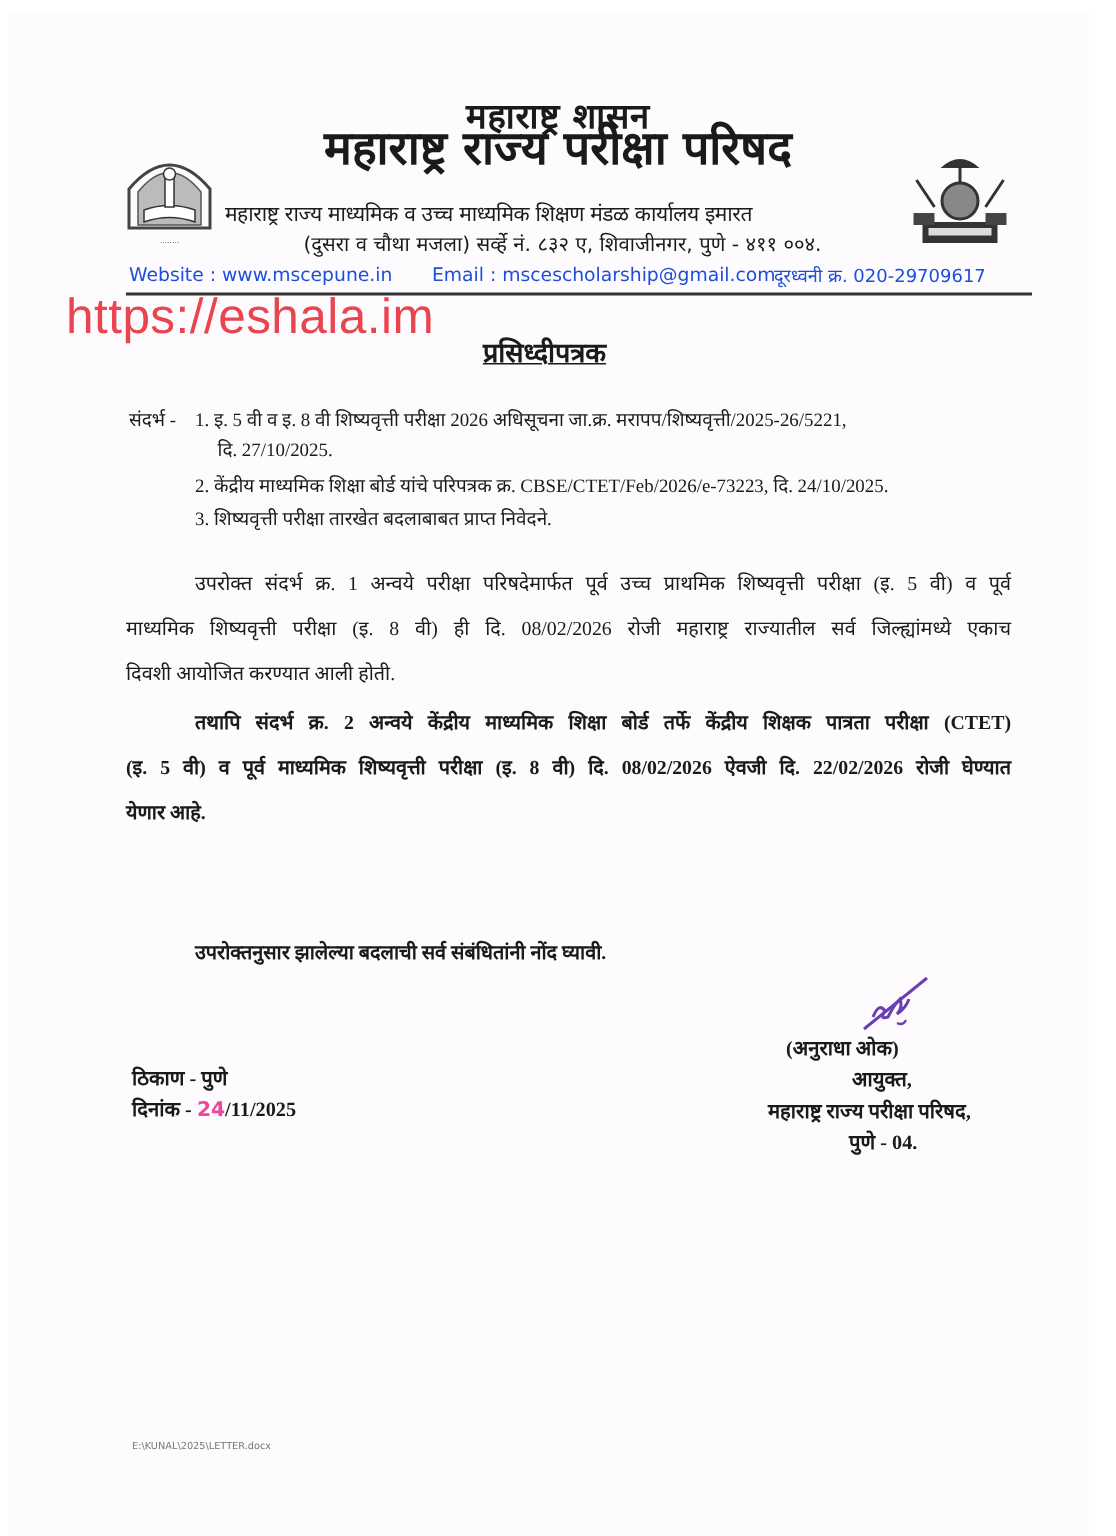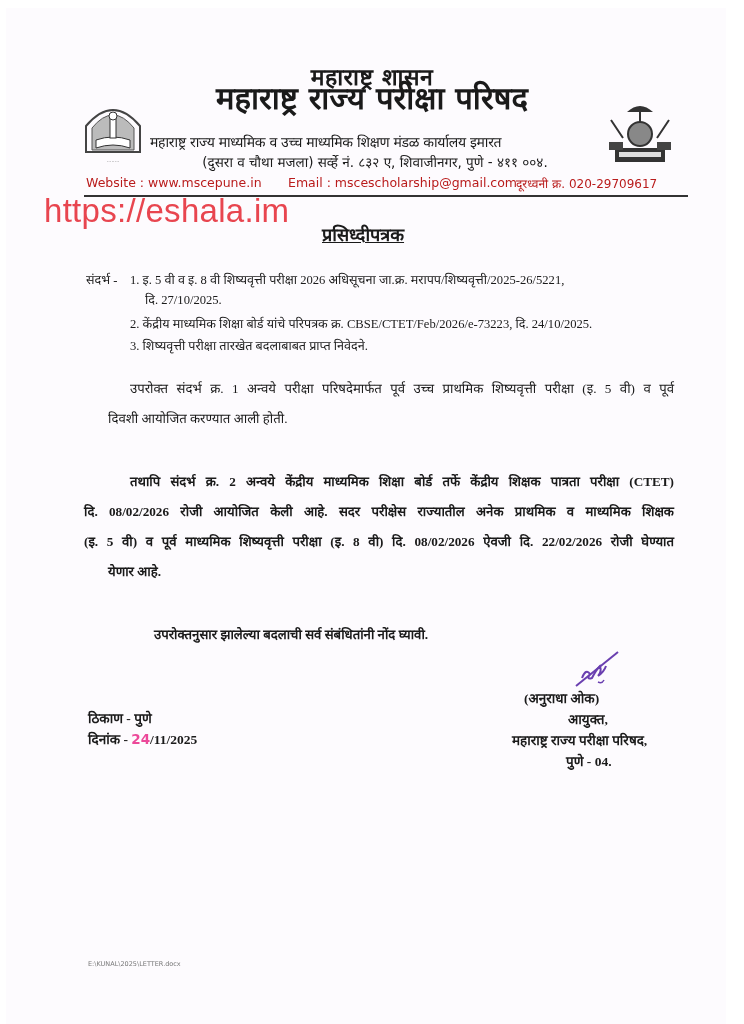--- a/index.html
+++ b/index.html
@@ -14,33 +14,33 @@
     background:#fdfbfe;
   }
   .abs { position:absolute; }
   .center { text-align:center; }
 
   
   .gov-title { left:0; width:744px; top:60px; font-size:23px; font-weight:bold; letter-spacing:0.5px; font-family:"DejaVu Sans", sans-serif; }
   .board-title { left:0; width:744px; top:76px; font-size:31px; font-weight:bold; font-family:"DejaVu Sans", sans-serif; }
   .sub-title { left:150px; width:450px; top:132px; font-size:14px; font-family:"DejaVu Sans", sans-serif; text-align:left; white-space:nowrap; letter-spacing:-0.3px; }
   .address { left:150px; width:450px; top:153px; font-size:13.5px; font-family:"DejaVu Sans", sans-serif; text-align:center; white-space:nowrap; }
-  .contact { top:175px; font-size:12.5px; font-family:"DejaVu Sans", sans-serif; color:#b91c1c; white-space:nowrap; }
+  .contact { top:175px; font-size:12.5px; font-family:"DejaVu Sans", sans-serif; color:#1d4ed8; white-space:nowrap; }
   .rule { left:84px; width:604px; top:195px; height:2px; background:#333; }
 
   .logo { width:70px; height:70px; }
   .watermark { left:44px; top:192px; font-size:33px; color:#e8454f; font-family:"Liberation Sans", sans-serif; white-space:nowrap; letter-spacing:0.3px; }
 
   .doc-title { left:322px; top:222px; font-size:18px; font-weight:bold; text-decoration:underline; font-family:"DejaVu Sans", sans-serif; white-space:nowrap; }
 
   
   .ref { font-size:12.6px; line-height:20px; white-space:nowrap; font-family:"Liberation Serif", serif; }
   .para { left:84px; width:590px; font-size:13.2px; line-height:30px; text-align:justify; font-family:"Liberation Serif", serif; }
   .para .line { display:block; white-space:nowrap; text-align:justify; text-align-last:justify; }
-  .para .line.last { text-align-last:left;margin-left:24px; }
+  .para .line.last { text-align-last:left; }
   .indent { padding-left:46px; }
   .bold { font-weight:bold; }
 
   .sig { font-size:13.5px; line-height:21px; font-family:"Liberation Serif", serif; white-space:nowrap; }
   .place { left:88px; top:708px; font-size:13.5px; line-height:21px; font-family:"Liberation Serif", serif; font-weight:bold; white-space:nowrap; }
   .handwritten { color:#ec4899; font-family:"DejaVu Sans", sans-serif; }
   .footer-path { left:88px; top:960px; font-size:6.5px; color:#777; font-family:"DejaVu Sans", sans-serif; }
 </style>
 </head>
 <body>
@@ -86,26 +86,26 @@
 <div class="abs doc-title">प्रसिध्दीपत्रक</div>
 
 <div class="abs ref" style="left:86px; top:270px;">संदर्भ -</div>
 <div class="abs ref" style="left:130px; top:270px;">1. इ. 5 वी व इ. 8 वी शिष्यवृत्ती परीक्षा 2026 अधिसूचना जा.क्र. मरापप/शिष्यवृत्ती/2025-26/5221,</div>
 <div class="abs ref" style="left:145px; top:290px;">दि. 27/10/2025.</div>
 <div class="abs ref" style="left:130px; top:314px;">2. केंद्रीय माध्यमिक शिक्षा बोर्ड यांचे परिपत्रक क्र. CBSE/CTET/Feb/2026/e-73223, दि. 24/10/2025.</div>
 <div class="abs ref" style="left:130px; top:336px;">3. शिष्यवृत्ती परीक्षा तारखेत बदलाबाबत प्राप्त निवेदने.</div>
 
 <div class="abs para" style="top:374px;">
   <span class="line indent">उपरोक्त संदर्भ क्र. 1 अन्वये परीक्षा परिषदेमार्फत पूर्व उच्च प्राथमिक शिष्यवृत्ती परीक्षा (इ. 5 वी) व पूर्व</span>
+  <span class="line">माध्यमिक शिष्यवृत्ती परीक्षा (इ. 8 वी) ही दि. 08/02/2026 रोजी महाराष्ट्र राज्यातील सर्व जिल्ह्यांमध्ये एकाच</span>
   <span class="line last">दिवशी आयोजित करण्यात आली होती.</span>
 </div>
 
 <div class="abs para bold" style="top:467px;">
   <span class="line indent">तथापि संदर्भ क्र. 2 अन्वये केंद्रीय माध्यमिक शिक्षा बोर्ड तर्फे केंद्रीय शिक्षक पात्रता परीक्षा (CTET)</span>
-  <span class="line">दि. 08/02/2026 रोजी आयोजित केली आहे. सदर परीक्षेस राज्यातील अनेक प्राथमिक व माध्यमिक शिक्षक</span>
   <span class="line">(इ. 5 वी) व पूर्व माध्यमिक शिष्यवृत्ती परीक्षा (इ. 8 वी) दि. 08/02/2026 ऐवजी दि. 22/02/2026 रोजी घेण्यात</span>
   <span class="line last">येणार आहे.</span>
 </div>
 
 <div class="abs para bold" style="top:620px;">
   <span class="line indent last">उपरोक्तनुसार झालेल्या बदलाची सर्व संबंधितांनी नोंद घ्यावी.</span>
 </div>
 
 <div class="abs" style="left:572px; top:648px; width:50px; height:42px;">
   <svg width="50" height="42" viewBox="0 0 50 42">

